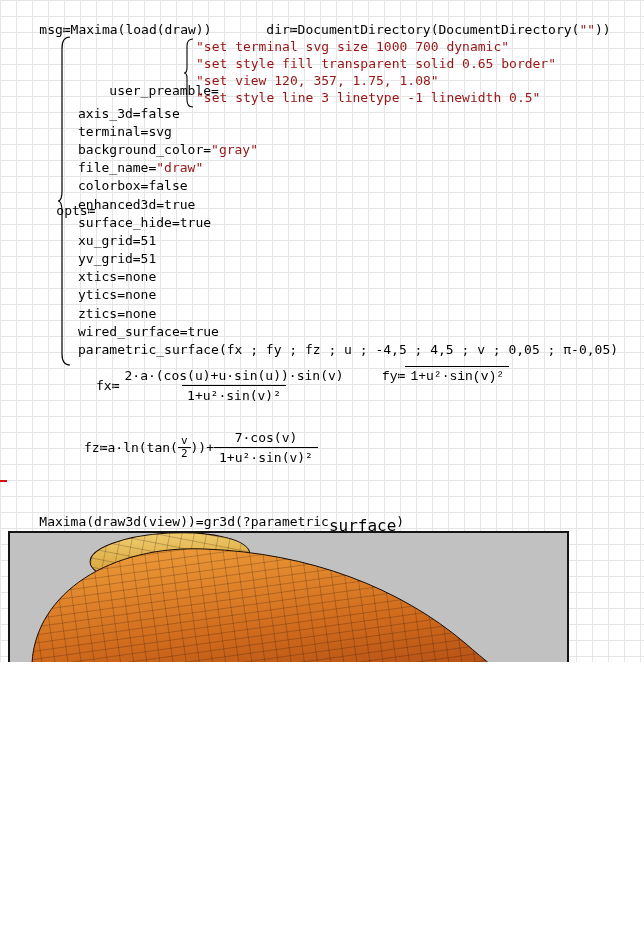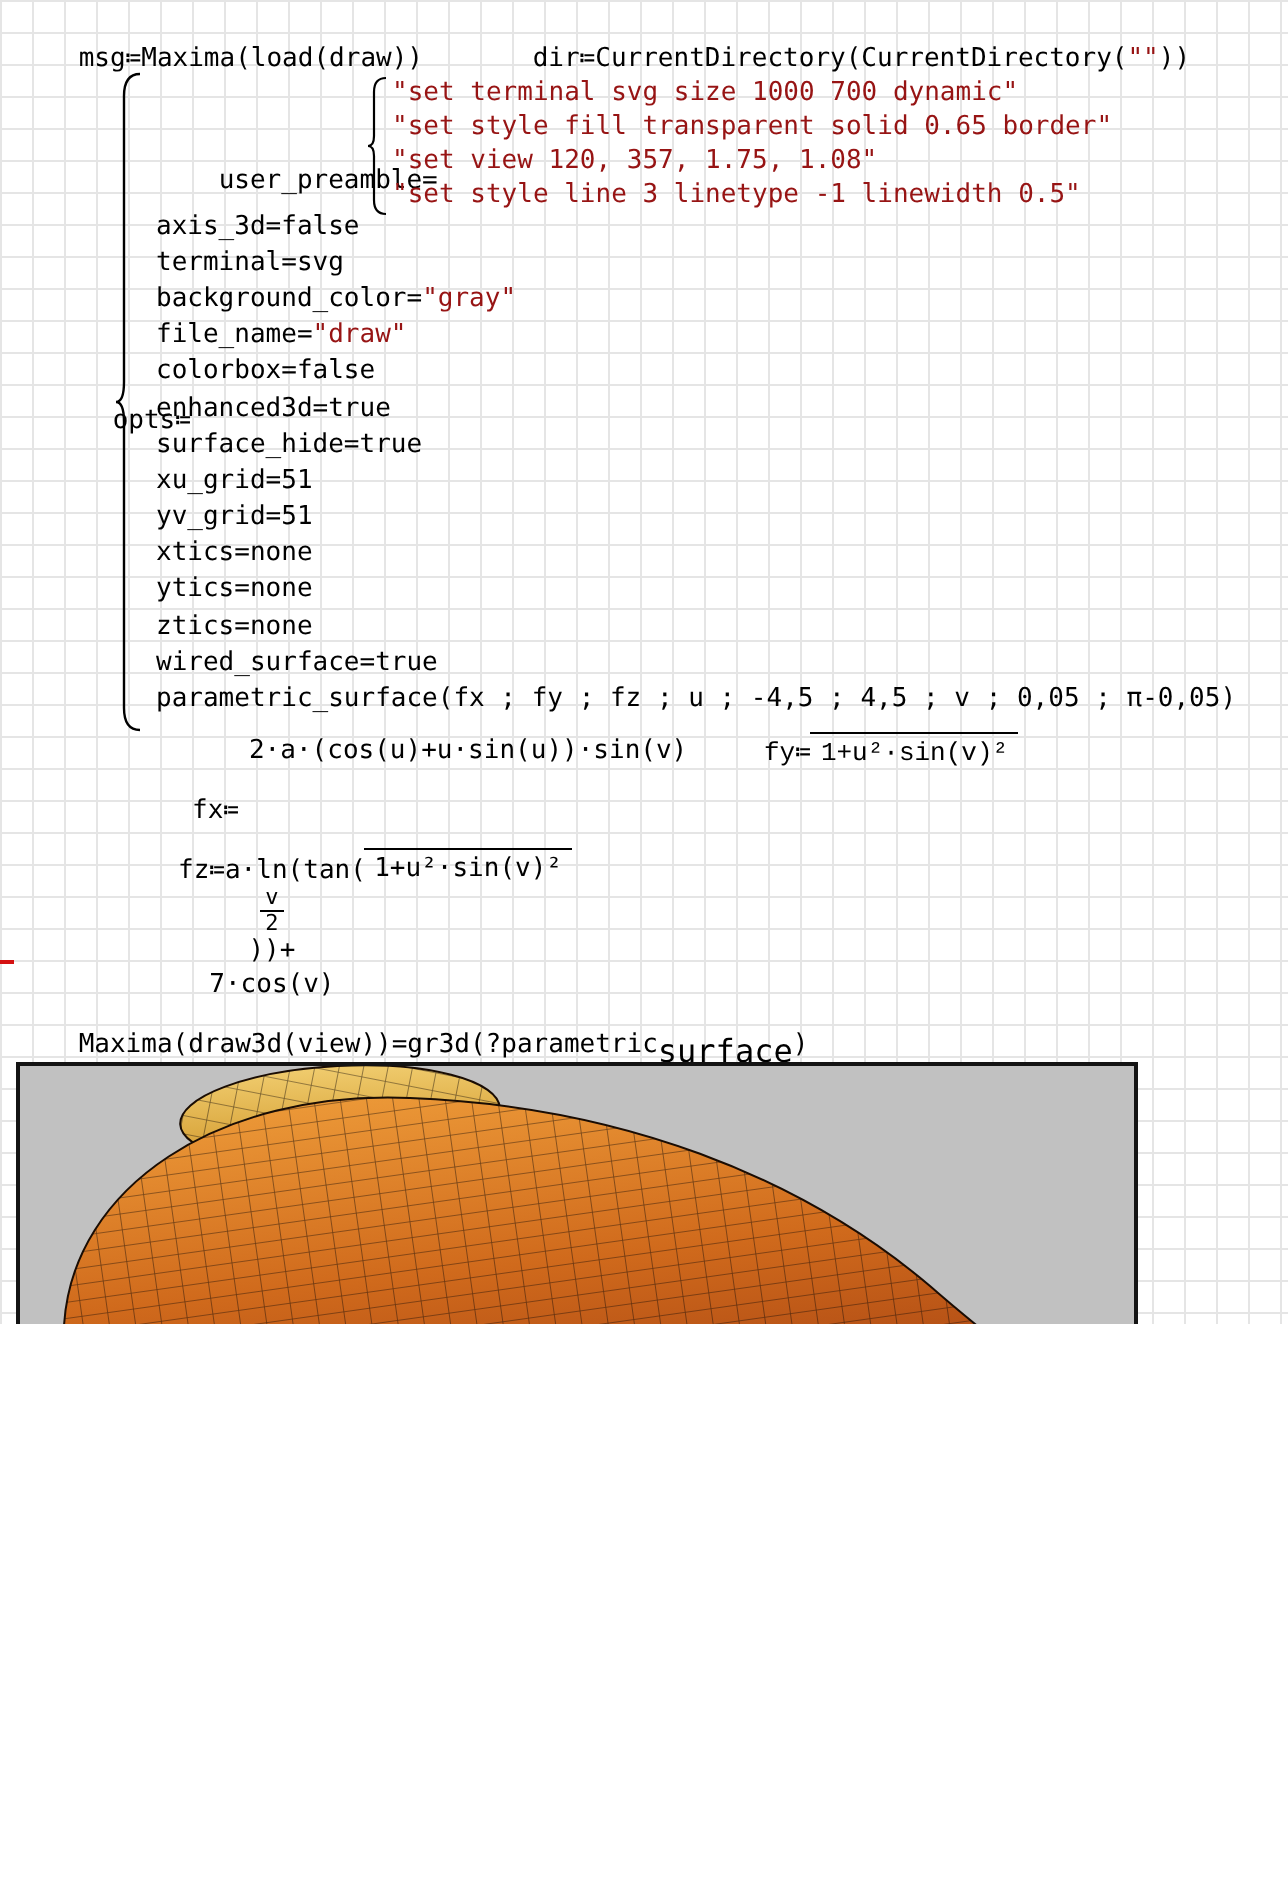--- a/index.html
+++ b/index.html
@@ -8,21 +8,21 @@
     background-image:linear-gradient(#e5e5e5 1px, transparent 1px),
                      linear-gradient(90deg,#e5e5e5 1px, transparent 1px);
     background-size:16px 16px;
     font-family:"DejaVu Sans Mono","DejaVu Sans",monospace;
     font-size:13px;color:#000;}
   .abs{position:absolute;white-space:pre;}
   .red{color:#971414;}
   .row{display:flex;align-items:center;}
   .opt-row{height:18.2px;display:flex;align-items:center;white-space:pre;}
   .pstr{height:17px;display:flex;align-items:center;white-space:pre;}
-  .frac{display:inline-flex;flex-direction:column;align-items:center;vertical-align:middle;line-height:17px;gap:39px;}
+  .frac{display:inline-flex;flex-direction:column;align-items:center;vertical-align:middle;line-height:17px;}
   .frac .den{border-top:1px solid #000;}
   .frac .num,.frac .den{padding:1px 5px;white-space:pre;}
   .frac-sm{display:inline-flex;flex-direction:column;align-items:center;font-size:11px;line-height:12px;}
   .frac-sm .den{border-top:1px solid #000;}
   .frac-sm .num,.frac-sm .den{padding:0 3px;}
   .sub{font-size:16px;position:relative;top:5px;}
   .brace{position:absolute;}
   #plot-region{position:absolute;left:8px;top:531px;width:557px;height:384px;
     border:2px solid #141414;background:#c1c1c1;}
   #page-break{position:absolute;left:0;top:480px;width:7px;height:2px;background:#d41111;}
@@ -30,21 +30,21 @@
 </style>
 </head>
 <body>
 
 <div id="page">
 
   <div class="abs" style="left:8px;top:7px;">
     <span>msg≔Maxima(load(draw))</span>
   </div>
   <div class="abs" style="left:235px;top:7px;">
-    <span>dir≔CurrentDirectory(CurrentDirectory(</span><span class="red">""</span><span>))</span>
+    <span>dir≔DocumentDirectory(DocumentDirectory(</span><span class="red">""</span><span>))</span>
   </div>
 
   <div class="abs" style="left:25px;top:188px;">
     <span>opts≔</span>
   </div>
 
   <svg class="brace" style="left:58px;top:36px;" width="14" height="330">
     <path d="M12 1 Q4 1 4 12 L4 155 Q4 165 0 165 Q4 165 4 175 L4 318 Q4 329 12 329" fill="none" stroke="#000" stroke-width="1.2"></path>
   </svg>
 
@@ -60,21 +60,21 @@
 
 
   <div class="abs row" style="left:96px;top:366px;">
     <span>fx≔</span><span class="frac"><span class="num">2·a·(cos(u)+u·sin(u))·sin(v)</span><span class="den">1+u²·sin(v)²</span></span>
   </div>
 
   <div class="abs row" style="left:382px;top:366px;font-family:Liberation Mono, monospace;">
     <span>fy≔</span><span class="frac"><span class="den">1+u²·sin(v)²</span></span>
   </div>
 
-  <div class="abs row" style="left:84px;top:428px;flex-direction:column;">
+  <div class="abs row" style="left:84px;top:428px;">
     <span>fz≔a·ln(tan(</span><span class="frac-sm"><span class="num">v</span><span class="den">2</span></span><span>))+</span><span class="frac"><span class="num">7·cos(v)</span><span class="den">1+u²·sin(v)²</span></span>
   </div>
 
   <div class="abs" style="left:8px;top:496px;">
     <span>Maxima(draw3d(view))=gr3d(?parametric</span><span class="sub">surface</span><span>)</span>
   </div>
 
   <div id="page-break"></div>
 
   <div id="plot-region">

